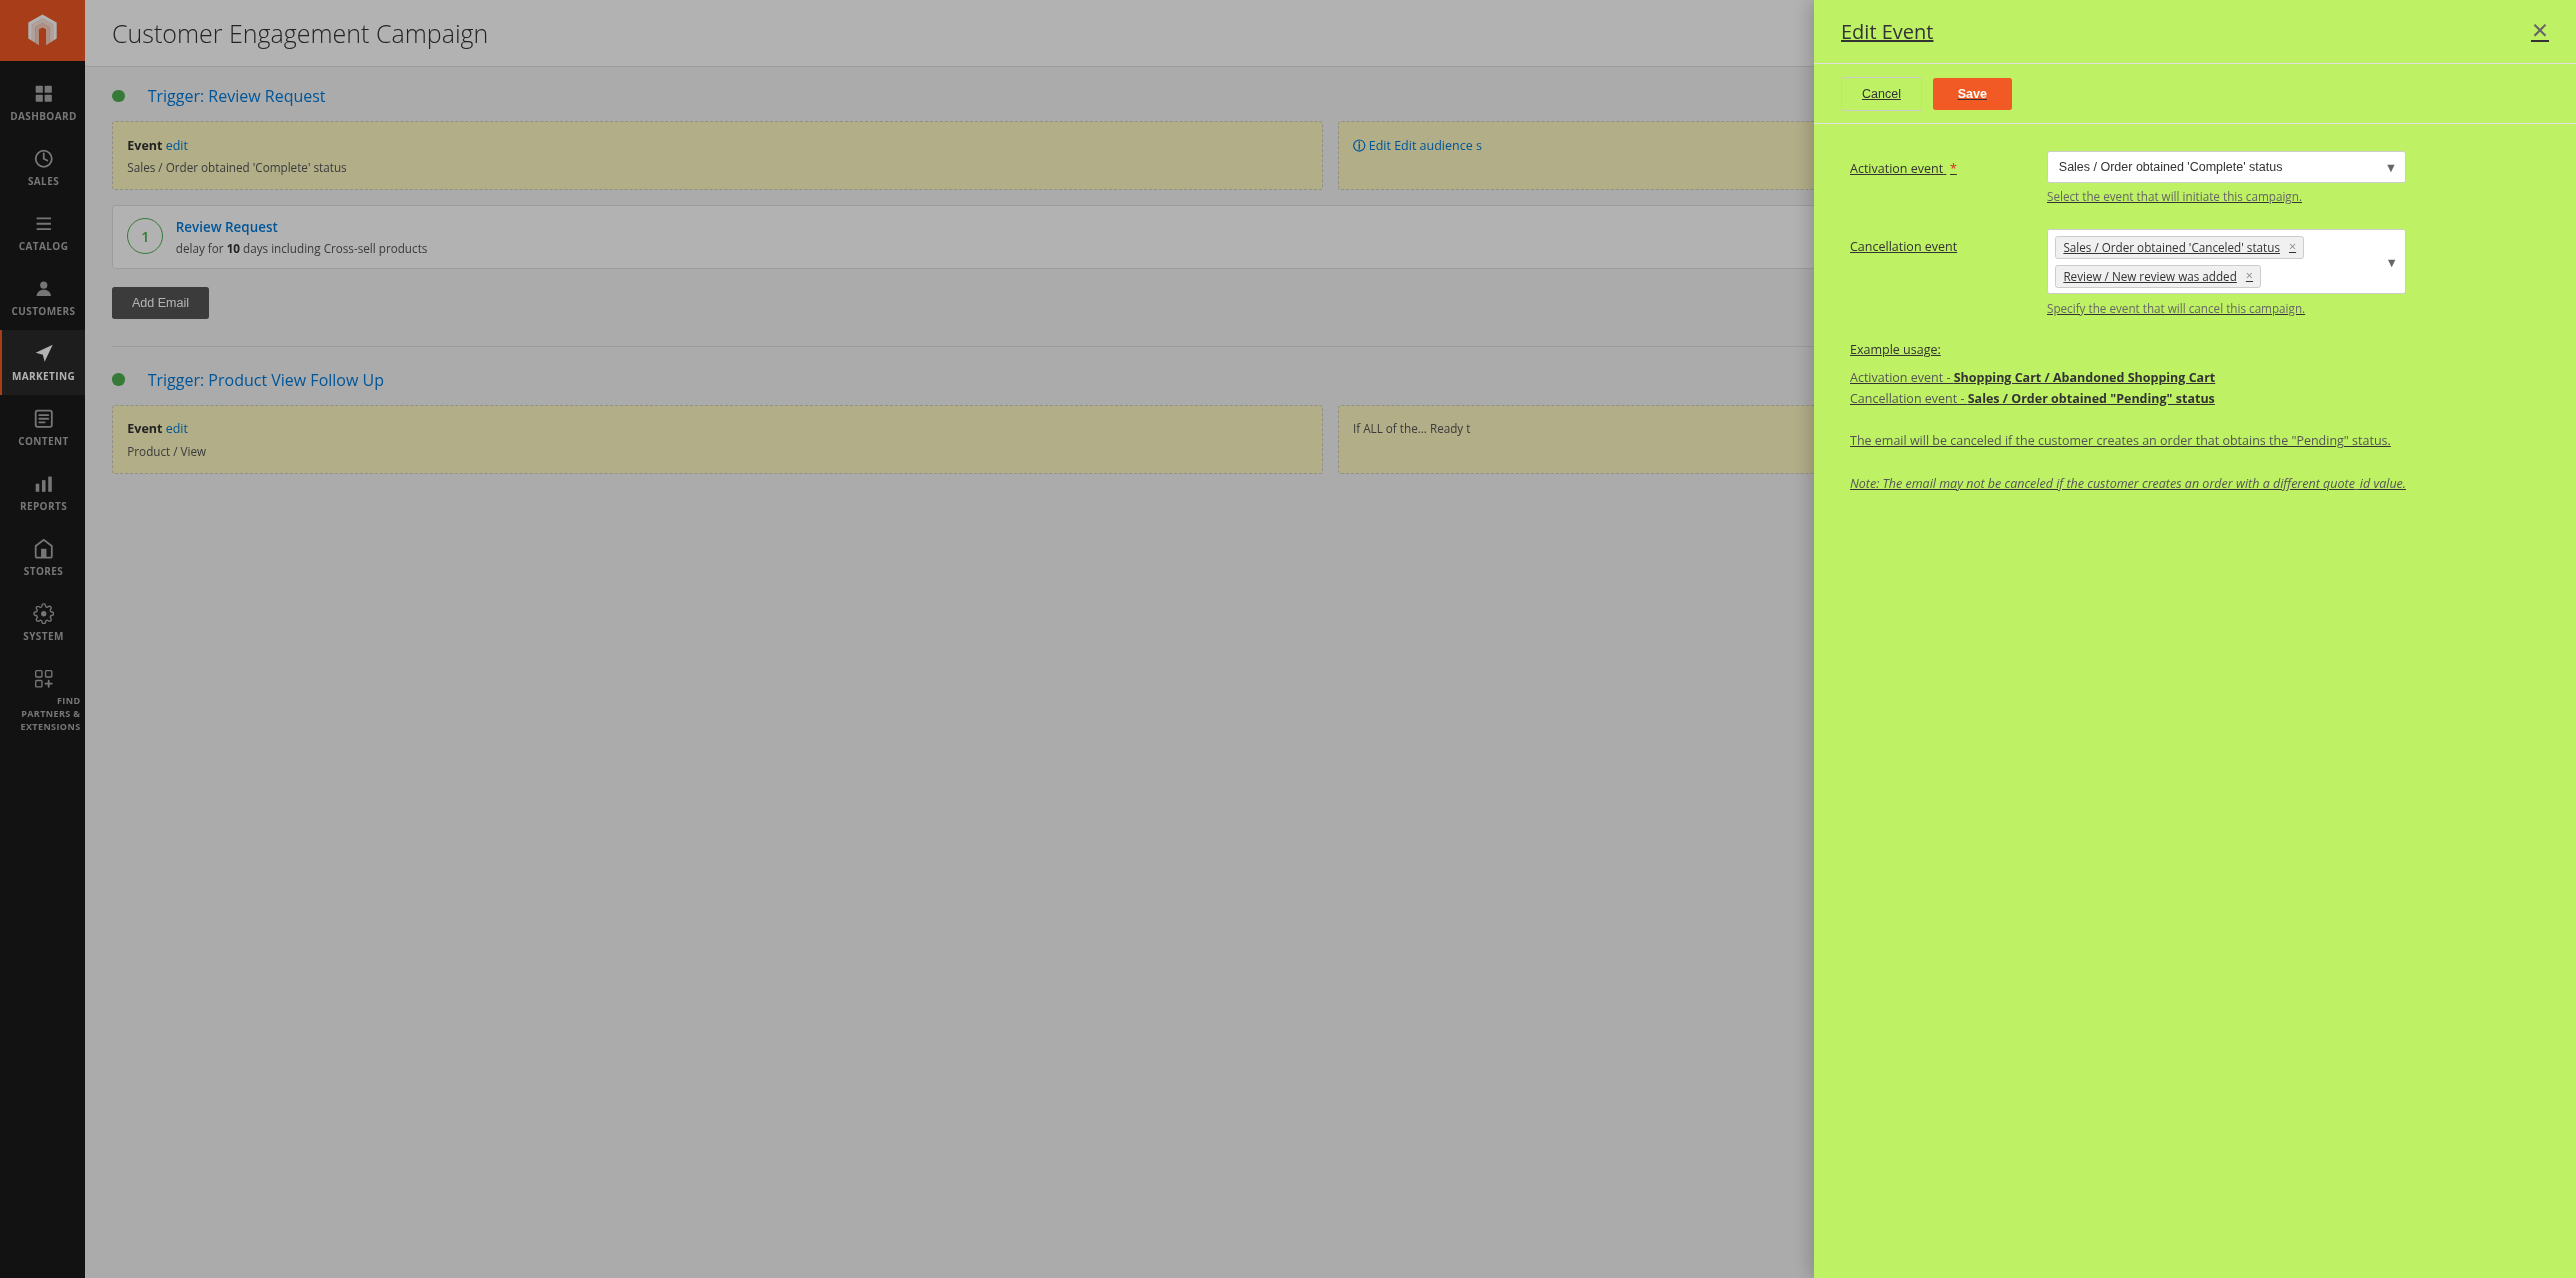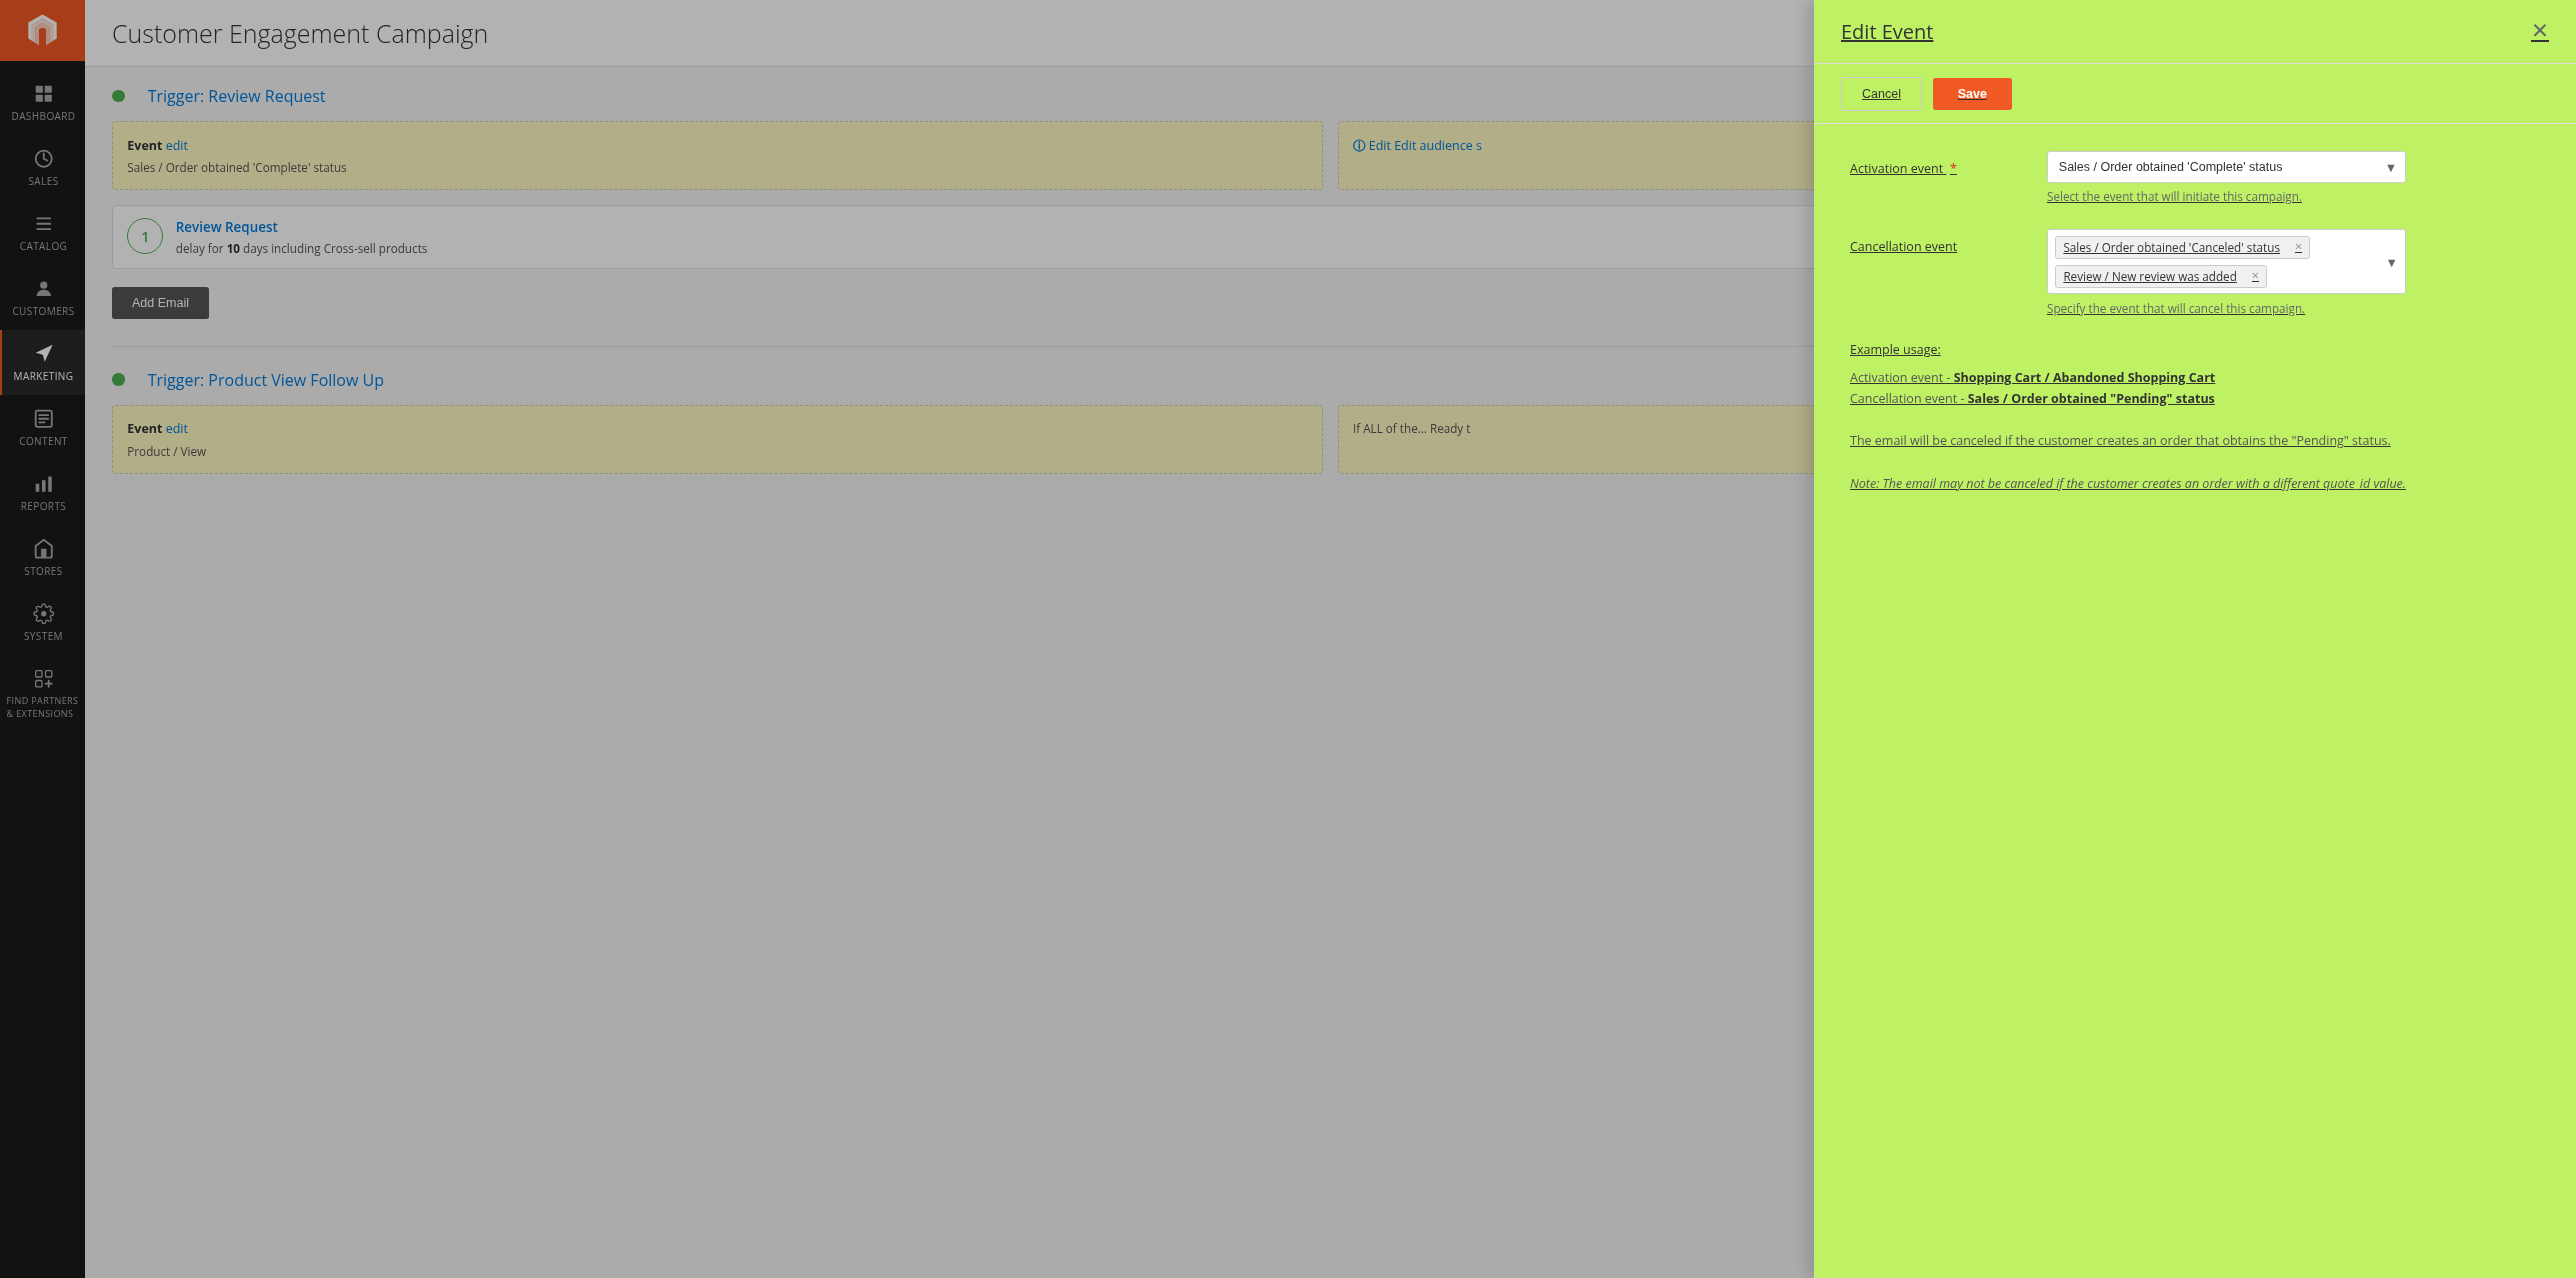--- a/index.html
+++ b/index.html
@@ -32,25 +32,26 @@
     }
     .sidebar-item {
       width: 85px;
       display: flex;
       flex-direction: column;
       align-items: center;
       justify-content: center;
       padding: 12.5px 4.5px;
       color: #aaa;
       cursor: pointer;
-      text-align: left;
+      text-align: right;
       font-size: 10px;
       letter-spacing: 0.4px;
       text-transform: uppercase;
       border-left: 2.7px solid transparent;
+      font-weight: bold;
     }
     .sidebar-item.active { color: #fff; border-left-color: #f15a24; background: #2a2a2a; }
     .sidebar-item svg { margin-bottom: 4.5px; }
 
     
     .main-content {
       flex: 1;
       overflow: auto;
       background: #f5f5f5;
       position: relative;
@@ -319,21 +320,21 @@
     }
     .tag {
       display: flex;
       align-items: center;
       background: #f0f0f0;
       border: 0.9px solid #ccc;
       border-radius: 2.7px;
       padding: 2.7px 7.2px;
       font-size: 11.7px;
       color: #333;
-      gap: 15px;
+      gap: 9px;
     }
     .tag-remove {
       cursor: pointer;
       color: #888;
       font-size: 12.5px;
       line-height: 1;
     }
     .tags-arrow {
       position: absolute;
       right: 7.2px;

